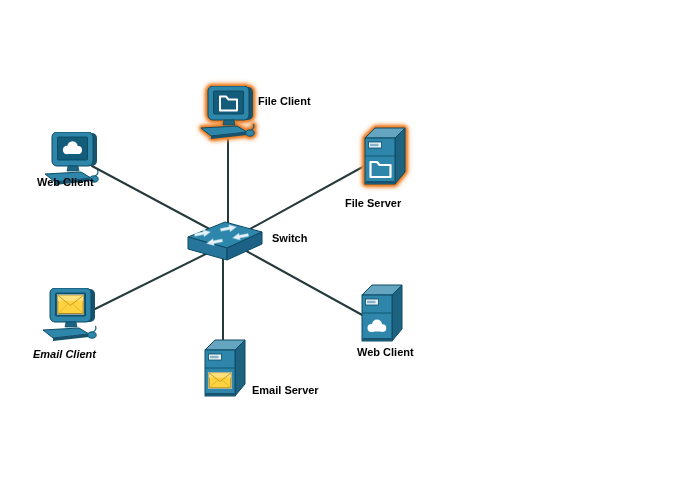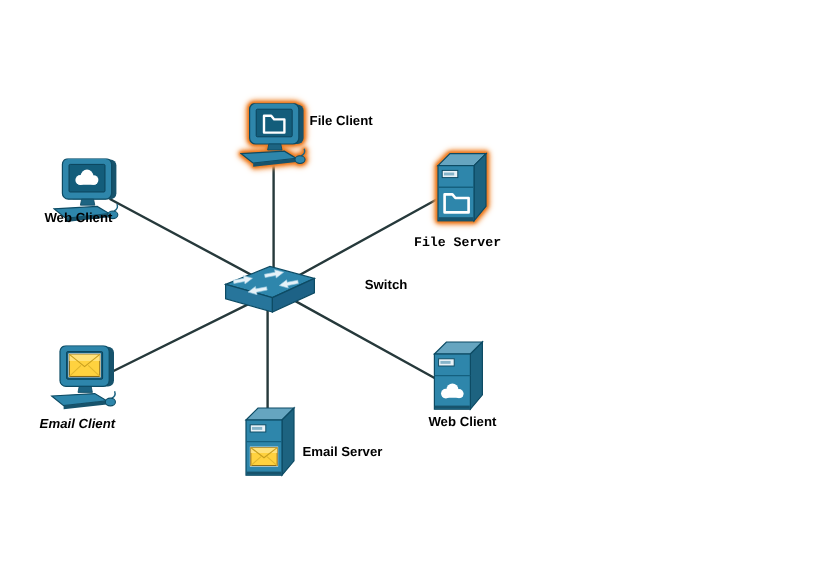--- a/index.html
+++ b/index.html
@@ -85,36 +85,36 @@
         <rect x="3.5" y="55" width="29" height="2.5" fill="#17536c"></rect>
         <line x1="3" y1="30" x2="33" y2="30" stroke="#14607f" stroke-width="1.2"></line>
         <rect x="6.5" y="16" width="13" height="6" fill="#e9f2f7" stroke="#0d4b64" stroke-width="0.8"></rect>
         <rect x="8" y="17.8" width="8.5" height="2.4" fill="#85b4c9"></rect>
         <g fill="none" stroke="#ffffff" stroke-width="2.2" stroke-linejoin="round">
           <path d="M8.5 36 h6.5 l2.5 3 h11 V51 H8.5 z"></path>
         </g>
       </svg>
     </span>
   </div>
-  <span class="lbl" style="left:345px;top:197px;font-family:Liberation Mono, monospace;">File Server</span>
+  <span class="lbl" style="left:345px;top:197px;">File Server</span>
 
   <div class="node" style="left:186px;top:220px;">
     <svg width="78" height="42" viewBox="0 0 78 42">
       <polygon points="2,17 39,2 76,12 41,28" fill="#2e86ac" stroke="#0d4b64" stroke-width="1"></polygon>
       <polygon points="2,17 41,28 41,40 2,29" fill="#27759b" stroke="#0d4b64" stroke-width="1"></polygon>
       <polygon points="41,28 76,12 76,24 41,40" fill="#1d6286" stroke="#0d4b64" stroke-width="1"></polygon>
       <g fill="#e6f2f8" stroke="#9cc9de" stroke-width="0.5">
         <polygon points="0,2.1 9,2.1 9,0 16,3.5 9,7 9,4.9 0,4.9" transform="translate(8,11.5) rotate(-11)"></polygon>
         <polygon points="0,2.1 9,2.1 9,0 16,3.5 9,7 9,4.9 0,4.9" transform="translate(34,6.5) rotate(-11)"></polygon>
         <polygon points="16,2.1 7,2.1 7,0 0,3.5 7,7 7,4.9 16,4.9" transform="translate(20,20) rotate(-11)"></polygon>
         <polygon points="16,2.1 7,2.1 7,0 0,3.5 7,7 7,4.9 16,4.9" transform="translate(46,14.5) rotate(-11)"></polygon>
       </g>
     </svg>
   </div>
-  <span class="lbl" style="left:272px;top:232px;margin-left:32px;">Switch</span>
+  <span class="lbl" style="left:272px;top:232px;">Switch</span>
 
   <div class="node" style="left:42px;top:288px;">
     <svg width="56" height="54" viewBox="0 0 56 54">
       <rect x="12" y="1" width="41" height="33" rx="5" fill="#17536c"></rect>
       <rect x="8" y="0" width="41" height="34" rx="5" fill="#2e86ab" stroke="#0d4b64" stroke-width="1"></rect>
       <rect x="13.5" y="5" width="30" height="23" rx="1" fill="#135d7b" stroke="#0a4158" stroke-width="0.8"></rect>
       <g>
         <rect x="15" y="6.5" width="27" height="20" fill="#ffffff"></rect>
         <rect x="15.8" y="7.3" width="25.4" height="18.4" fill="#ffd23f" stroke="#7c5c0c" stroke-width="0.8"></rect>
         <rect x="15.8" y="7.3" width="25.4" height="5.5" fill="#ffe586" opacity="0.85"></rect>
@@ -141,21 +141,21 @@
       <rect x="8" y="17.8" width="8.5" height="2.4" fill="#85b4c9"></rect>
       <g>
         <rect x="6.2" y="34.2" width="23.6" height="16.6" fill="#ffffff"></rect>
         <rect x="7" y="35" width="22" height="15" fill="#ffd23f" stroke="#7c5c0c" stroke-width="0.8"></rect>
         <rect x="7" y="35" width="22" height="4.5" fill="#ffe586" opacity="0.85"></rect>
         <path d="M7 35 L18 43.5 L29 35" fill="none" stroke="#c79e1e" stroke-width="1"></path>
         <path d="M7 50 L15.5 42.5 M29 50 L20.5 42.5" fill="none" stroke="#e0b62e" stroke-width="0.9"></path>
       </g>
     </svg>
   </div>
-  <span class="lbl" style="left:252px;top:371px;">Email Server</span>
+  <span class="lbl" style="left:252px;top:384px;">Email Server</span>
 
   <div class="node" style="left:359px;top:283px;">
     <svg width="46" height="62" viewBox="0 0 46 62">
       <polygon points="3,12 13,2 43,2 33,12" fill="#66a5c0" stroke="#0d4b64" stroke-width="1"></polygon>
       <polygon points="33,12 43,2 43,46 33,58" fill="#1d6380" stroke="#0d4b64" stroke-width="1"></polygon>
       <rect x="3" y="12" width="30" height="46" fill="#2e86ab" stroke="#0d4b64" stroke-width="1"></rect>
       <rect x="3.5" y="55" width="29" height="2.5" fill="#17536c"></rect>
       <line x1="3" y1="30" x2="33" y2="30" stroke="#14607f" stroke-width="1.2"></line>
       <rect x="6.5" y="16" width="13" height="6" fill="#e9f2f7" stroke="#0d4b64" stroke-width="0.8"></rect>
       <rect x="8" y="17.8" width="8.5" height="2.4" fill="#85b4c9"></rect>

